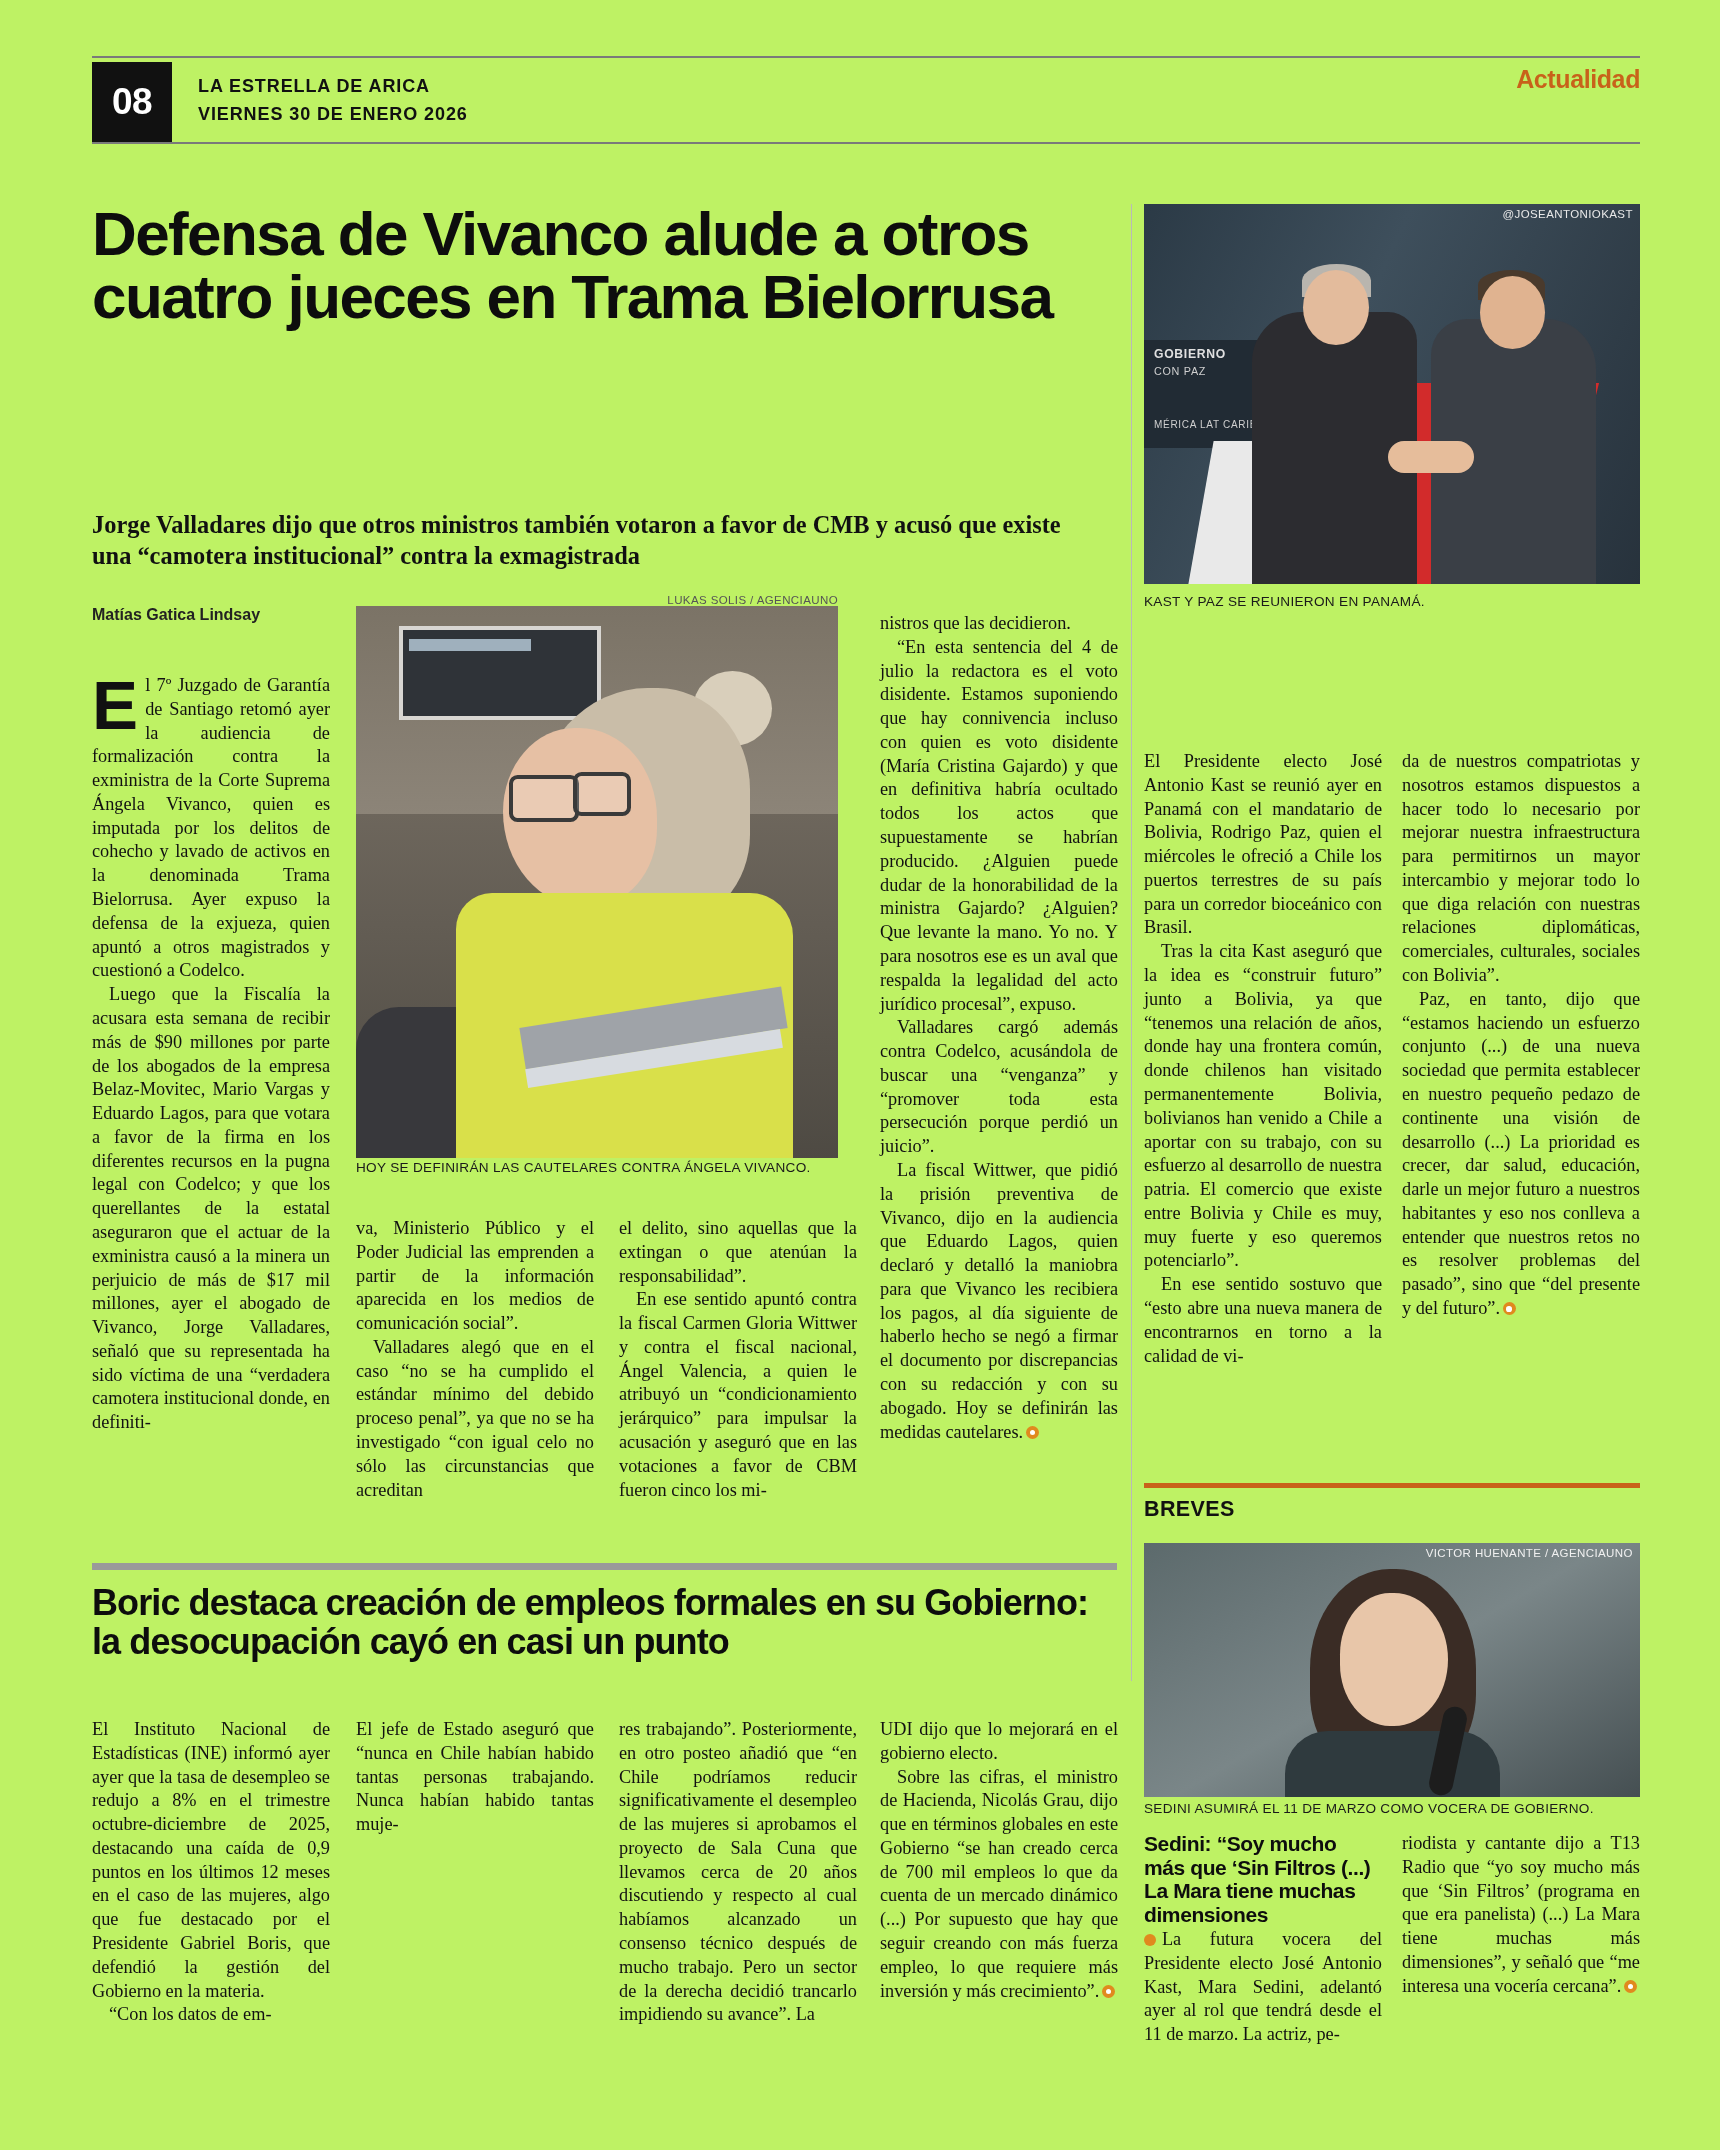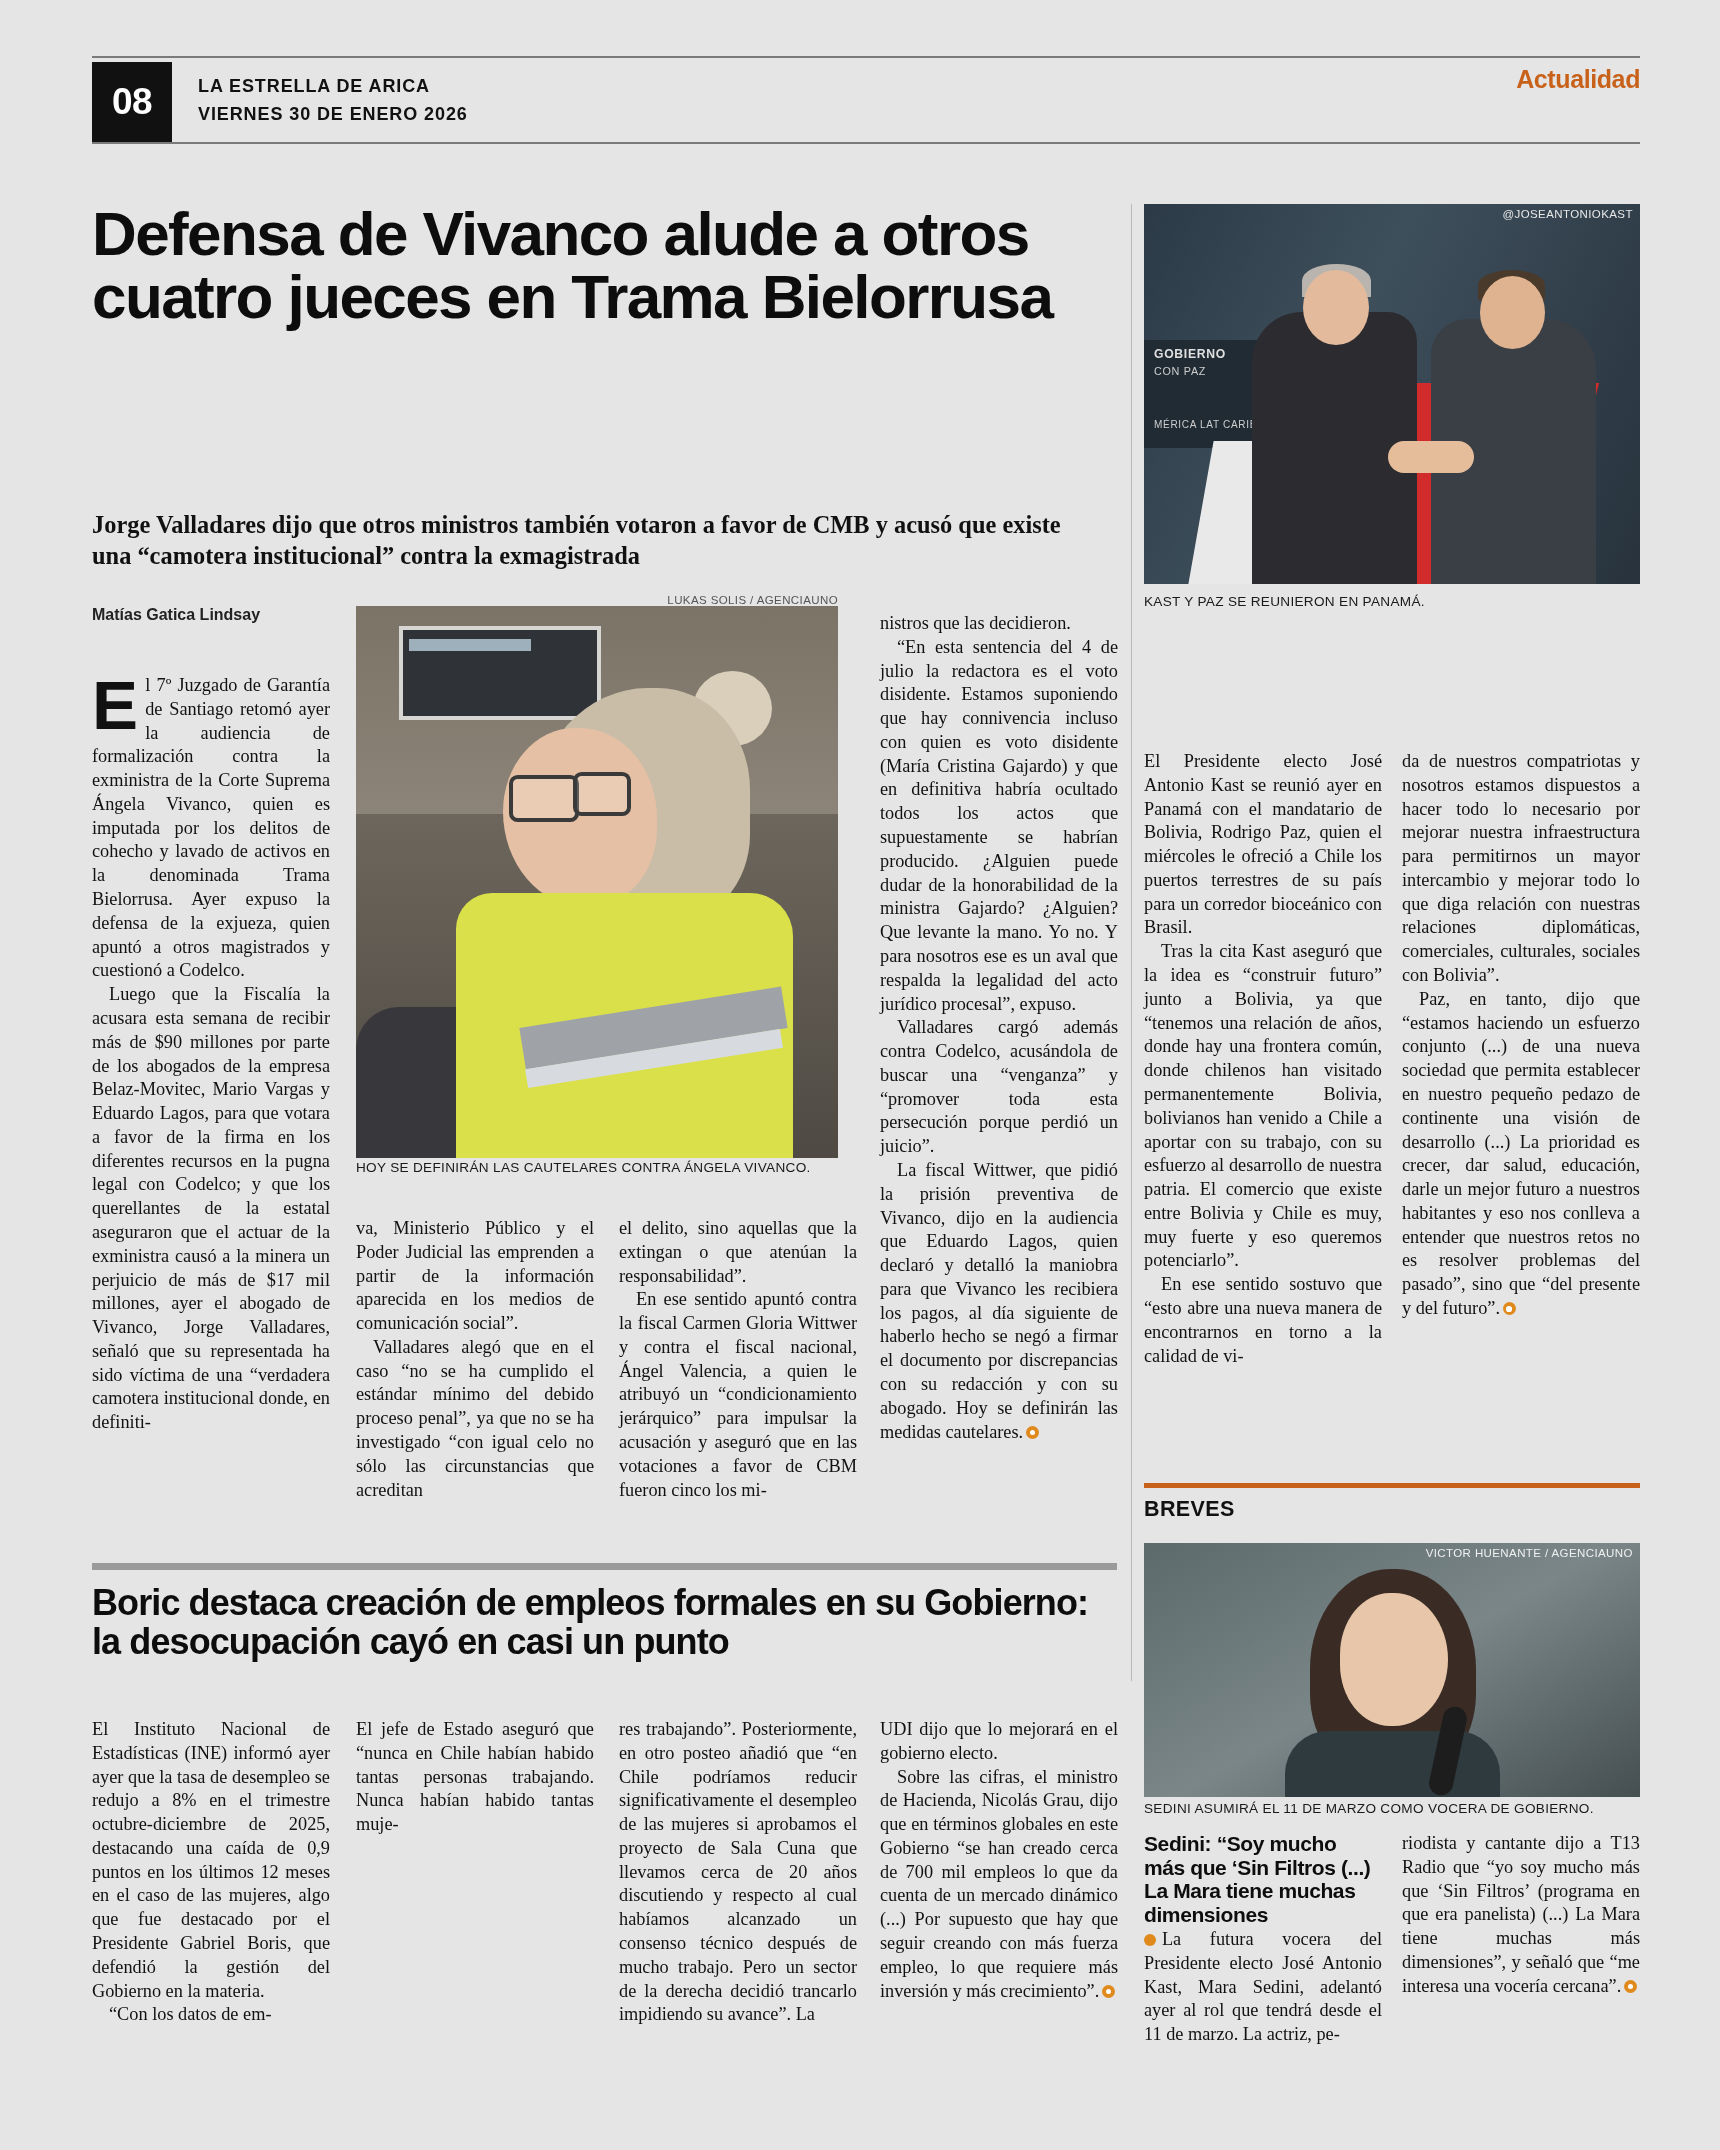--- a/index.html
+++ b/index.html
@@ -13,21 +13,21 @@
     font-family: "Liberation Serif", serif;
     color: #111;
     position: relative;
     overflow: hidden;
   }
   .page {
     position: absolute;
     left: 0; top: 0;
     width: 1721px;
     height: 2151px;
-    background: #e5e5e5;
+    background: #bef264;
   }
   
   .masthead {
     position: absolute;
     left: 92px; top: 56px;
     width: 1548px;
     height: 86px;
   }
   .rule-top {
     position: absolute;

